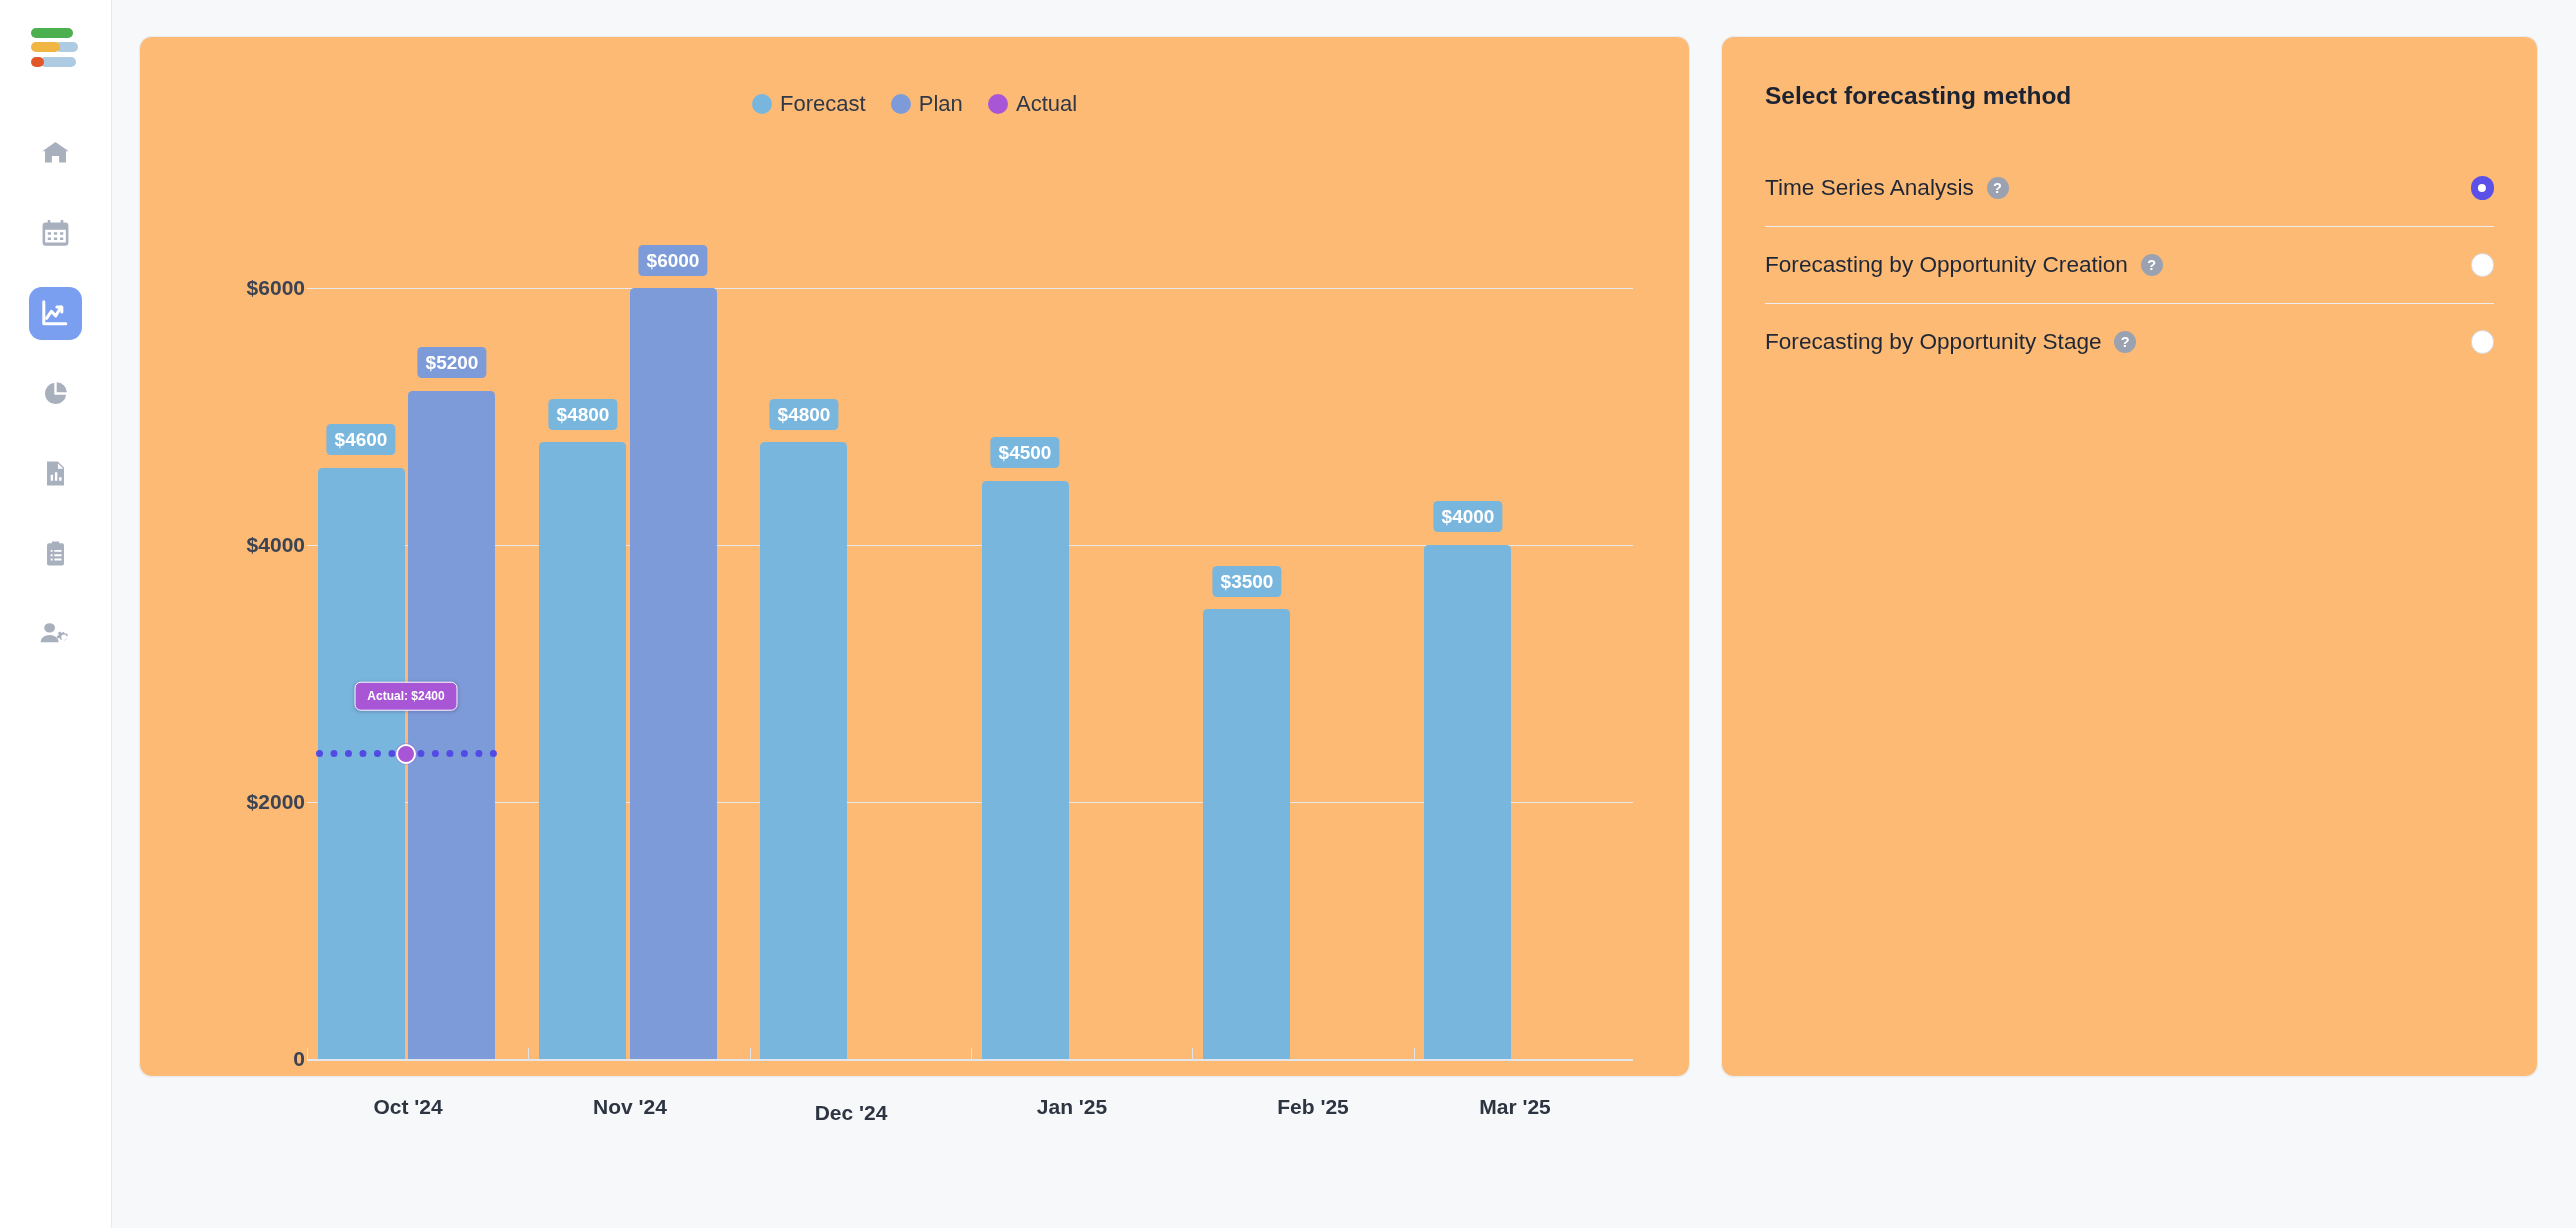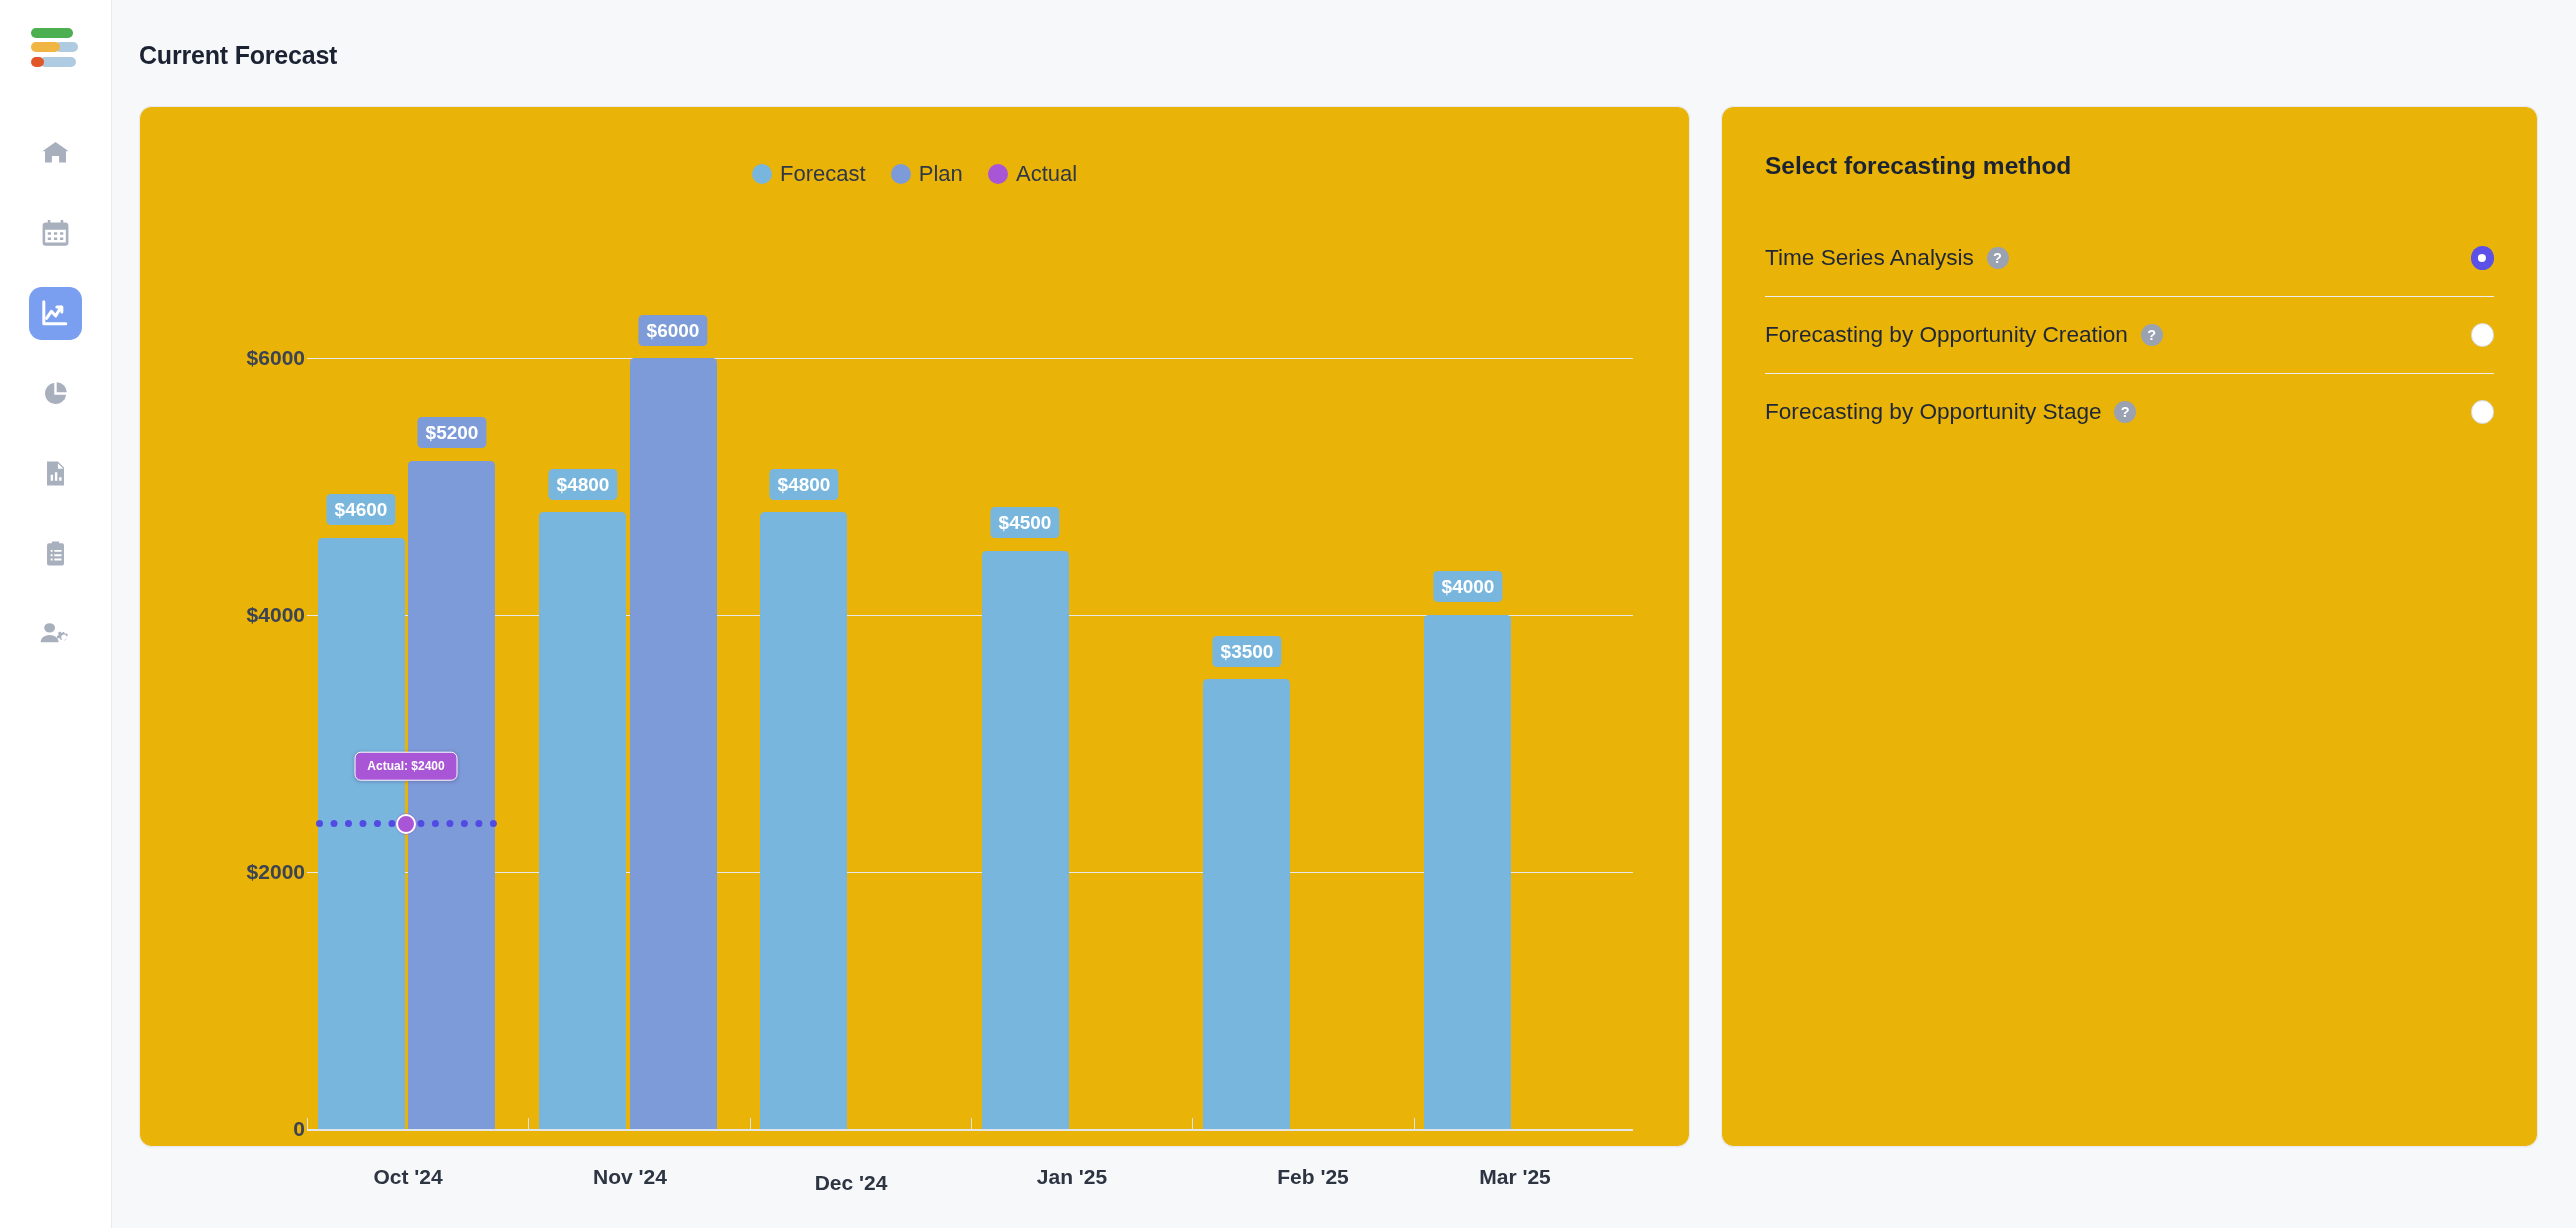--- a/index.html
+++ b/index.html
@@ -96,21 +96,21 @@
   }
 
   .content {
     display: flex;
     gap: 31px;
     padding: 36px 38px 0 27px;
     align-items: flex-start;
   }
 
   .card {
-    background: #eab308;
+    background: #fdba74;
     border: 0.9px solid #e9ebef;
     border-radius: 12.7px;
     box-shadow: 0 0.9px 1.8px rgba(20,30,60,0.03);
   }
 
   .chart-card {
     flex: 0 0 1551px;
     width: 1551px;
     height: 1041px;
     position: relative;
@@ -388,21 +388,20 @@
           <path d="M21 10.6l1 1.7 1.9-.3.5 1.9-1.6 1.1.5 1.9-1.7 1-1.4-1.3-1.7 1-1-1.7-1.9.3-.5-1.9 1.6-1.1-.5-1.9 1.7-1 1.4 1.3z"></path>
           <circle cx="21.2" cy="15.2" r="2.3" fill="#ffffff"></circle>
         </svg>
       </div>
 
     </nav>
   </aside>
 
   <div class="main">
 
-    <h1 class="page-title">Current Forecast</h1>
 
     <div class="content">
 
       <section class="card chart-card">
 
         <div class="legend" id="legend">
             <div class="legend-item">
               <span class="legend-dot" style="background: rgb(120, 182, 221);"></span>
               <span>Forecast</span>
             </div>

